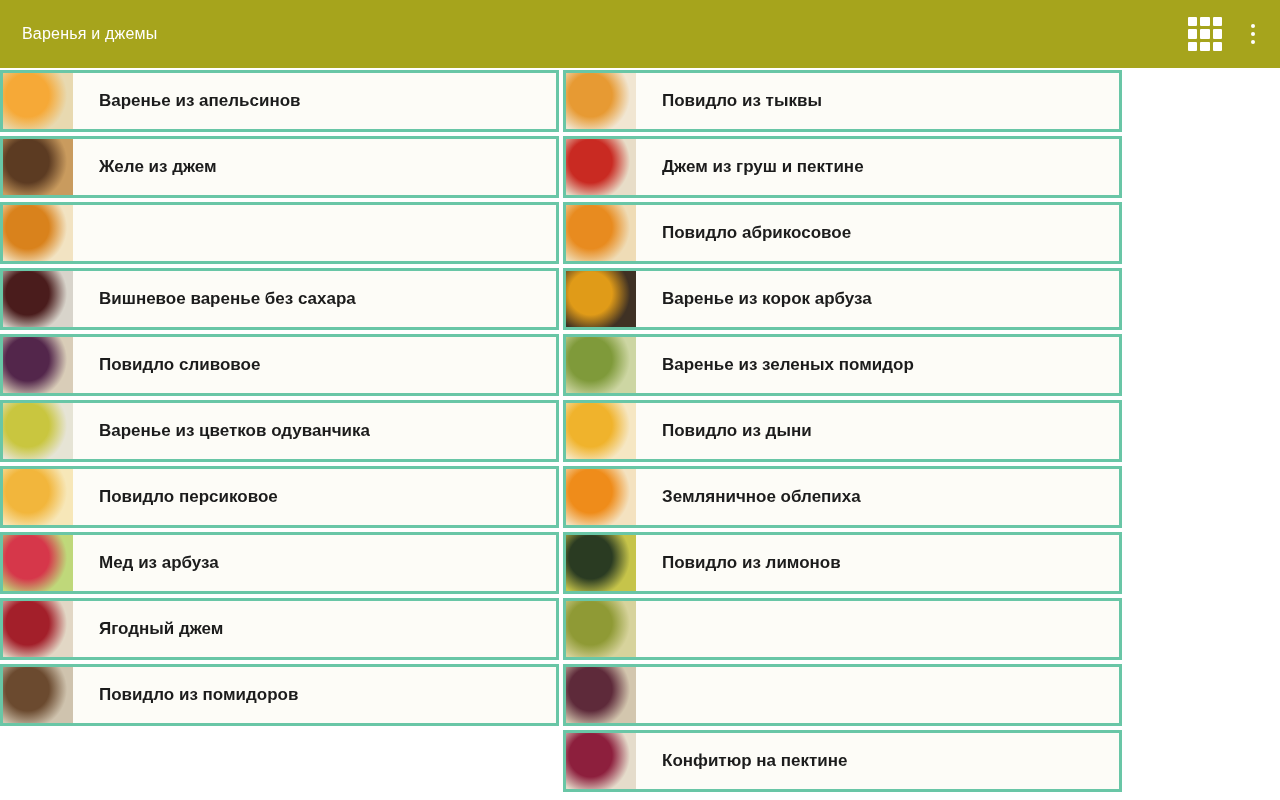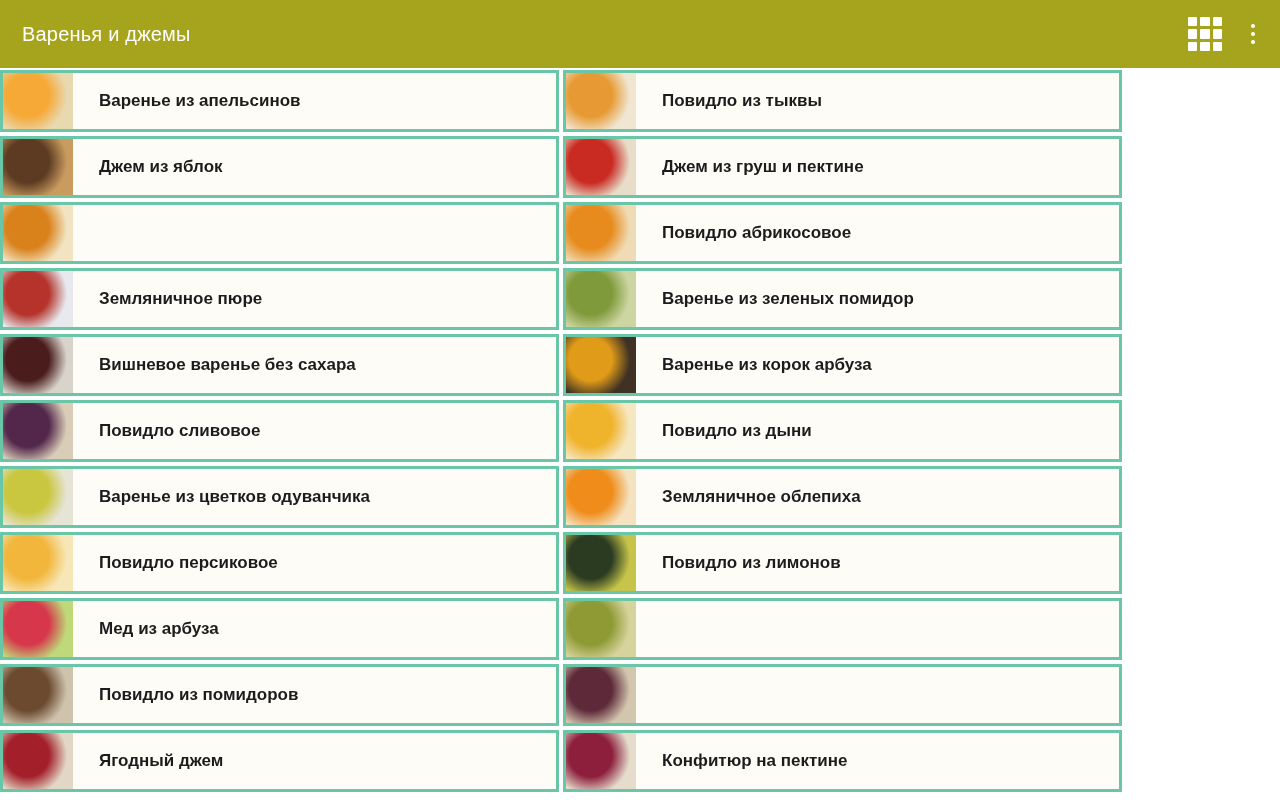--- a/index.html
+++ b/index.html
@@ -21,21 +21,21 @@
   .appbar {
     height: 68px;
     background: #a6a41c;
     display: flex;
     align-items: center;
     padding: 0 16px 0 22px;
     position: relative;
   }
   .appbar-title {
     color: #ffffff;
-    font-size: 20px;
+    font-size: 16px;
     font-weight: 400;
     letter-spacing: .2px;
     flex: 1;
     white-space: nowrap;
   }
   .appbar-actions {
     display: flex;
     align-items: center;
     gap: 16px;
   }
@@ -160,35 +160,29 @@
           <div class="card">
             <div class="thumb">
               <div class="g" style="background: radial-gradient(circle at 35% 40%, rgb(246, 169, 55) 0%, rgb(246, 169, 55) 38%, rgb(232, 217, 176) 70%, rgb(232, 217, 176) 100%);"></div>
             </div>
             <div class="card-label">Варенье из апельсинов</div>
           </div>
           <div class="card">
             <div class="thumb">
               <div class="g" style="background: radial-gradient(circle at 35% 40%, rgb(92, 59, 34) 0%, rgb(92, 59, 34) 38%, rgb(201, 155, 94) 70%, rgb(201, 155, 94) 100%);"></div>
             </div>
-            <div class="card-label">Джем из яблок</div>
+            <div class="card-label">Желе из джем</div>
           </div>
           <div class="card">
             <div class="thumb">
               <div class="g" style="background: radial-gradient(circle at 35% 40%, rgb(217, 130, 28) 0%, rgb(217, 130, 28) 38%, rgb(242, 227, 194) 70%, rgb(242, 227, 194) 100%);"></div>
             </div>
           </div>
           <div class="card">
             <div class="thumb">
-              <div class="g" style="background: radial-gradient(circle at 35% 40%, rgb(181, 51, 43) 0%, rgb(181, 51, 43) 38%, rgb(231, 233, 238) 70%, rgb(231, 233, 238) 100%);"></div>
-            </div>
-            <div class="card-label">Земляничное пюре</div>
-          </div>
-          <div class="card">
-            <div class="thumb">
               <div class="g" style="background: radial-gradient(circle at 35% 40%, rgb(74, 28, 28) 0%, rgb(74, 28, 28) 38%, rgb(216, 212, 203) 70%, rgb(216, 212, 203) 100%);"></div>
             </div>
             <div class="card-label">Вишневое варенье без сахара</div>
           </div>
           <div class="card">
             <div class="thumb">
               <div class="g" style="background: radial-gradient(circle at 35% 40%, rgb(83, 38, 75) 0%, rgb(83, 38, 75) 38%, rgb(217, 205, 184) 70%, rgb(217, 205, 184) 100%);"></div>
             </div>
             <div class="card-label">Повидло сливовое</div>
           </div>
@@ -205,29 +199,29 @@
             <div class="card-label">Повидло персиковое</div>
           </div>
           <div class="card">
             <div class="thumb">
               <div class="g" style="background: radial-gradient(circle at 35% 40%, rgb(214, 55, 74) 0%, rgb(214, 55, 74) 38%, rgb(191, 216, 122) 70%, rgb(191, 216, 122) 100%);"></div>
             </div>
             <div class="card-label">Мед из арбуза</div>
           </div>
           <div class="card">
             <div class="thumb">
+              <div class="g" style="background: radial-gradient(circle at 35% 40%, rgb(163, 31, 42) 0%, rgb(163, 31, 42) 38%, rgb(226, 215, 197) 70%, rgb(226, 215, 197) 100%);"></div>
+            </div>
+            <div class="card-label">Ягодный джем</div>
+          </div>
+          <div class="card">
+            <div class="thumb">
               <div class="g" style="background: radial-gradient(circle at 35% 40%, rgb(107, 74, 47) 0%, rgb(107, 74, 47) 38%, rgb(207, 195, 174) 70%, rgb(207, 195, 174) 100%);"></div>
             </div>
             <div class="card-label">Повидло из помидоров</div>
-          </div>
-          <div class="card">
-            <div class="thumb">
-              <div class="g" style="background: radial-gradient(circle at 35% 40%, rgb(163, 31, 42) 0%, rgb(163, 31, 42) 38%, rgb(226, 215, 197) 70%, rgb(226, 215, 197) 100%);"></div>
-            </div>
-            <div class="card-label">Ягодный джем</div>
           </div>
         </div>
       <div class="col right" id="col-right">
           <div class="card">
             <div class="thumb">
               <div class="g" style="background: radial-gradient(circle at 35% 40%, rgb(231, 154, 51) 0%, rgb(231, 154, 51) 38%, rgb(241, 230, 210) 70%, rgb(241, 230, 210) 100%);"></div>
             </div>
             <div class="card-label">Повидло из тыквы</div>
           </div>
           <div class="card">
@@ -237,29 +231,29 @@
             <div class="card-label">Джем из груш и пектине</div>
           </div>
           <div class="card">
             <div class="thumb">
               <div class="g" style="background: radial-gradient(circle at 35% 40%, rgb(232, 139, 31) 0%, rgb(232, 139, 31) 38%, rgb(239, 220, 182) 70%, rgb(239, 220, 182) 100%);"></div>
             </div>
             <div class="card-label">Повидло абрикосовое</div>
           </div>
           <div class="card">
             <div class="thumb">
+              <div class="g" style="background: radial-gradient(circle at 35% 40%, rgb(224, 155, 24) 0%, rgb(224, 155, 24) 38%, rgb(63, 49, 36) 70%, rgb(63, 49, 36) 100%);"></div>
+            </div>
+            <div class="card-label">Варенье из корок арбуза</div>
+          </div>
+          <div class="card">
+            <div class="thumb">
               <div class="g" style="background: radial-gradient(circle at 35% 40%, rgb(127, 154, 58) 0%, rgb(127, 154, 58) 38%, rgb(205, 214, 163) 70%, rgb(205, 214, 163) 100%);"></div>
             </div>
             <div class="card-label">Варенье из зеленых помидор</div>
-          </div>
-          <div class="card">
-            <div class="thumb">
-              <div class="g" style="background: radial-gradient(circle at 35% 40%, rgb(224, 155, 24) 0%, rgb(224, 155, 24) 38%, rgb(63, 49, 36) 70%, rgb(63, 49, 36) 100%);"></div>
-            </div>
-            <div class="card-label">Варенье из корок арбуза</div>
           </div>
           <div class="card">
             <div class="thumb">
               <div class="g" style="background: radial-gradient(circle at 35% 40%, rgb(240, 179, 44) 0%, rgb(240, 179, 44) 38%, rgb(246, 231, 195) 70%, rgb(246, 231, 195) 100%);"></div>
             </div>
             <div class="card-label">Повидло из дыни</div>
           </div>
           <div class="card">
             <div class="thumb">
               <div class="g" style="background: radial-gradient(circle at 35% 40%, rgb(239, 140, 26) 0%, rgb(239, 140, 26) 38%, rgb(244, 226, 192) 70%, rgb(244, 226, 192) 100%);"></div>

